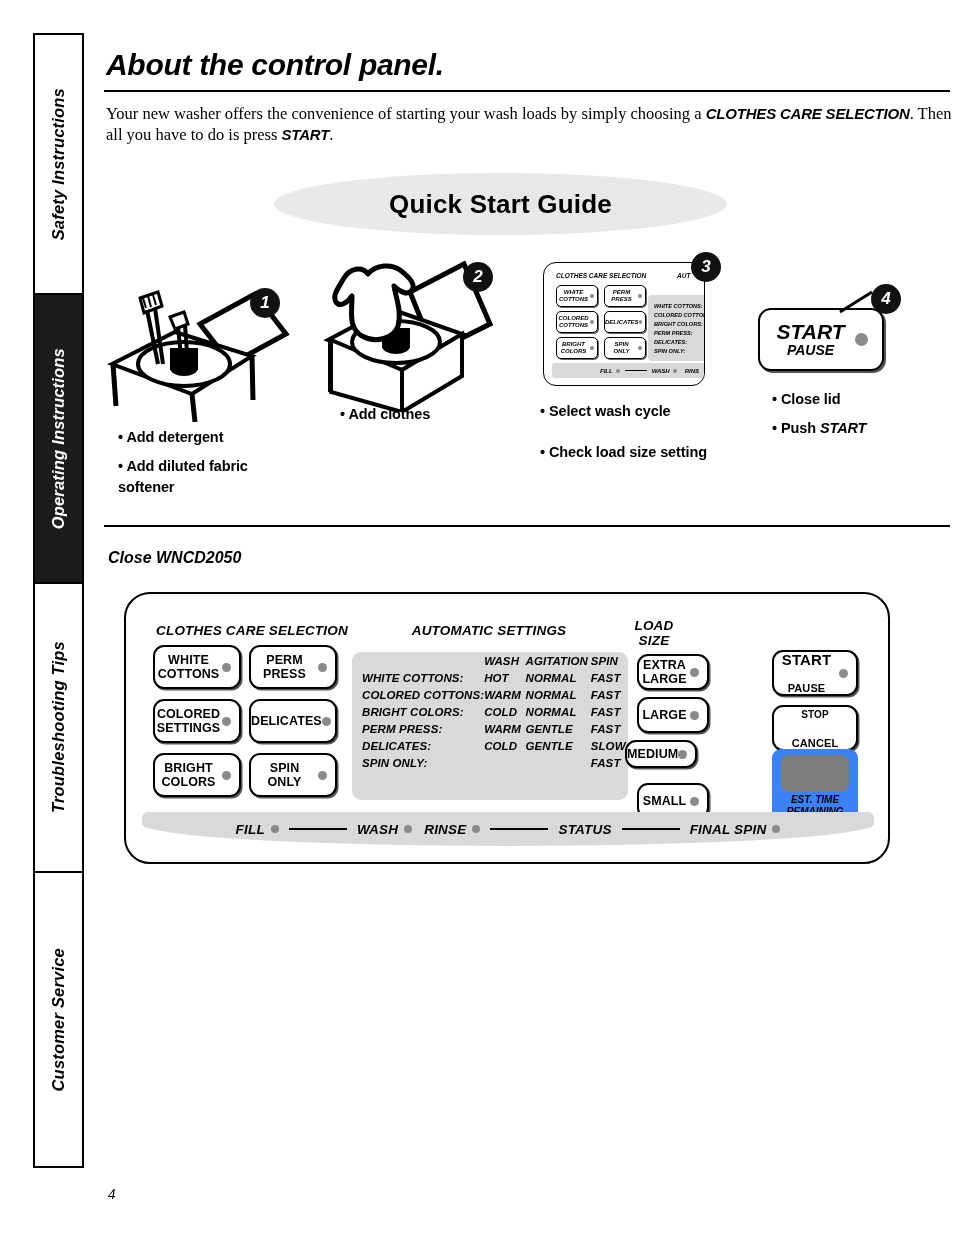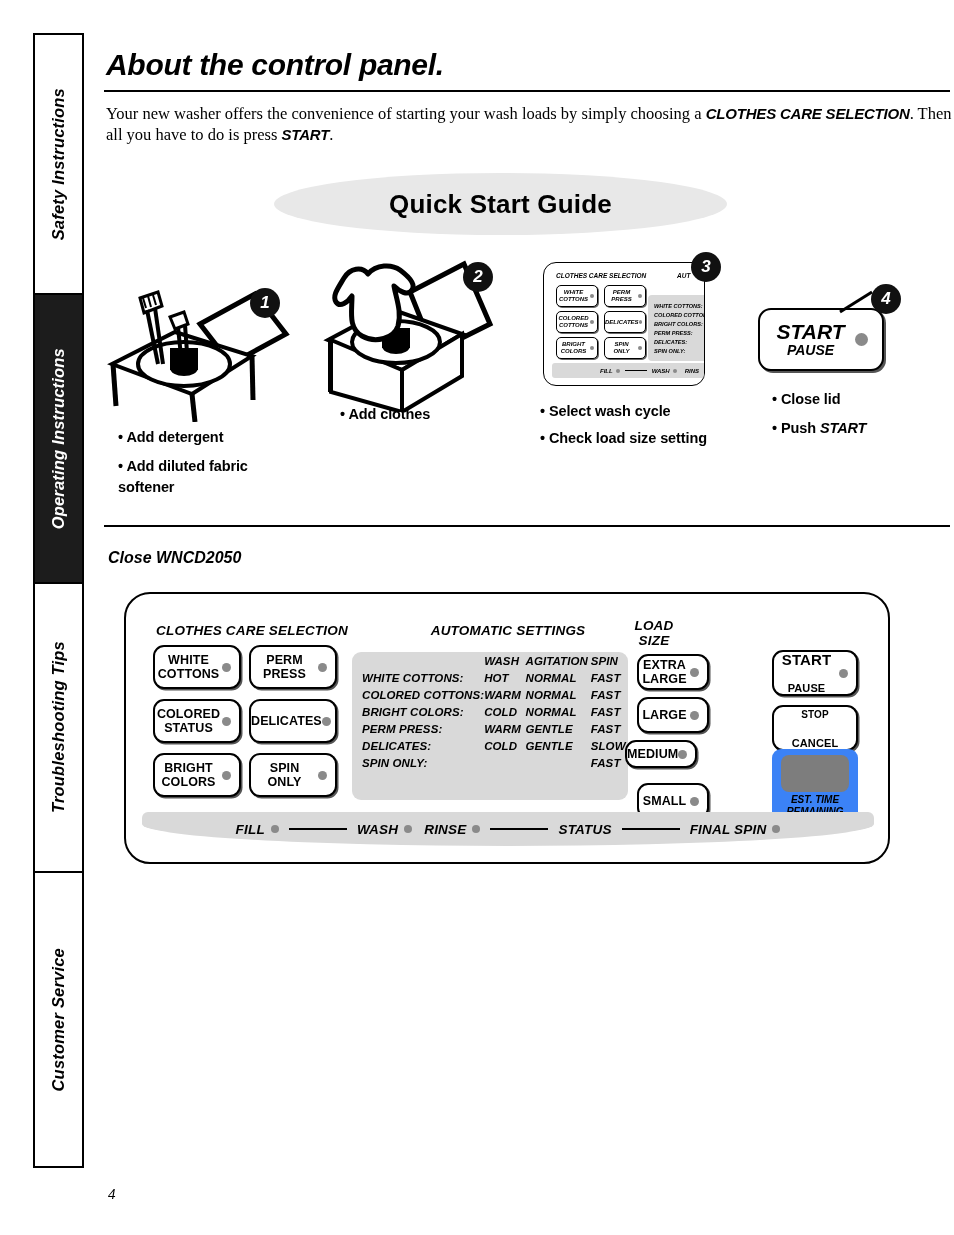--- a/index.html
+++ b/index.html
@@ -445,21 +445,21 @@
       </span>
     <span style="width:8px"></span>
     <span class="t-st">
         <span>RINS</span>
       </span>
   </div>
 </div>
 <div class="step-badge" style="left:691px; top:252px">3</div>
 <div class="caption" style="left:540px; top:401px; width:210px">
   <div>• <span>Select wash cycle</span></div>
-  <div style="margin-top:6px">• <span>Check load size setting</span></div>
+  <div style="margin-top:20px">• <span>Check load size setting</span></div>
 </div>
 
 <div id="start-big">
   <span class="sb-text">
     <span class="sb-start">START</span>
     <span class="sb-pause">PAUSE</span>
   </span>
   <span class="sb-led"></span>
 </div>
 <svg class="illus" style="left:838px;top:282px" width="60" height="40" viewBox="0 0 60 40">
@@ -483,39 +483,39 @@
 COTTONS</span>
     <span class="led"></span>
   </div>
   <div class="pbtn" style="left:123px; top:51px; width:88px; height:44px">
     <span class="plabel">PERM
 PRESS</span>
     <span class="led"></span>
   </div>
   <div class="pbtn" style="left:27px; top:105px; width:88px; height:44px">
     <span class="plabel">COLORED
-STATUS</span>
+SETTINGS</span>
     <span class="led"></span>
   </div>
   <div class="pbtn" style="left:123px; top:105px; width:88px; height:44px">
     <span class="plabel">DELICATES</span>
     <span class="led"></span>
   </div>
   <div class="pbtn" style="left:27px; top:159px; width:88px; height:44px">
     <span class="plabel">BRIGHT
 COLORS</span>
     <span class="led"></span>
   </div>
   <div class="pbtn" style="left:123px; top:159px; width:88px; height:44px">
     <span class="plabel">SPIN
 ONLY</span>
     <span class="led"></span>
   </div>
 
-  <div class="sec-title" style="left:244px; top:29px; width:276px">AUTOMATIC SETTINGS</div>
+  <div class="sec-title" style="left:225px; top:29px; width:276px">AUTOMATIC SETTINGS</div>
   <div id="auto-box">
     <div id="auto-table">
       <table>
         <thead>
           <tr>
             <th class="rowhead"></th>
             <th class="c-wash">WASH</th>
             <th class="c-agit">AGITATION</th>
             <th class="c-spin">SPIN</th>
           </tr>

